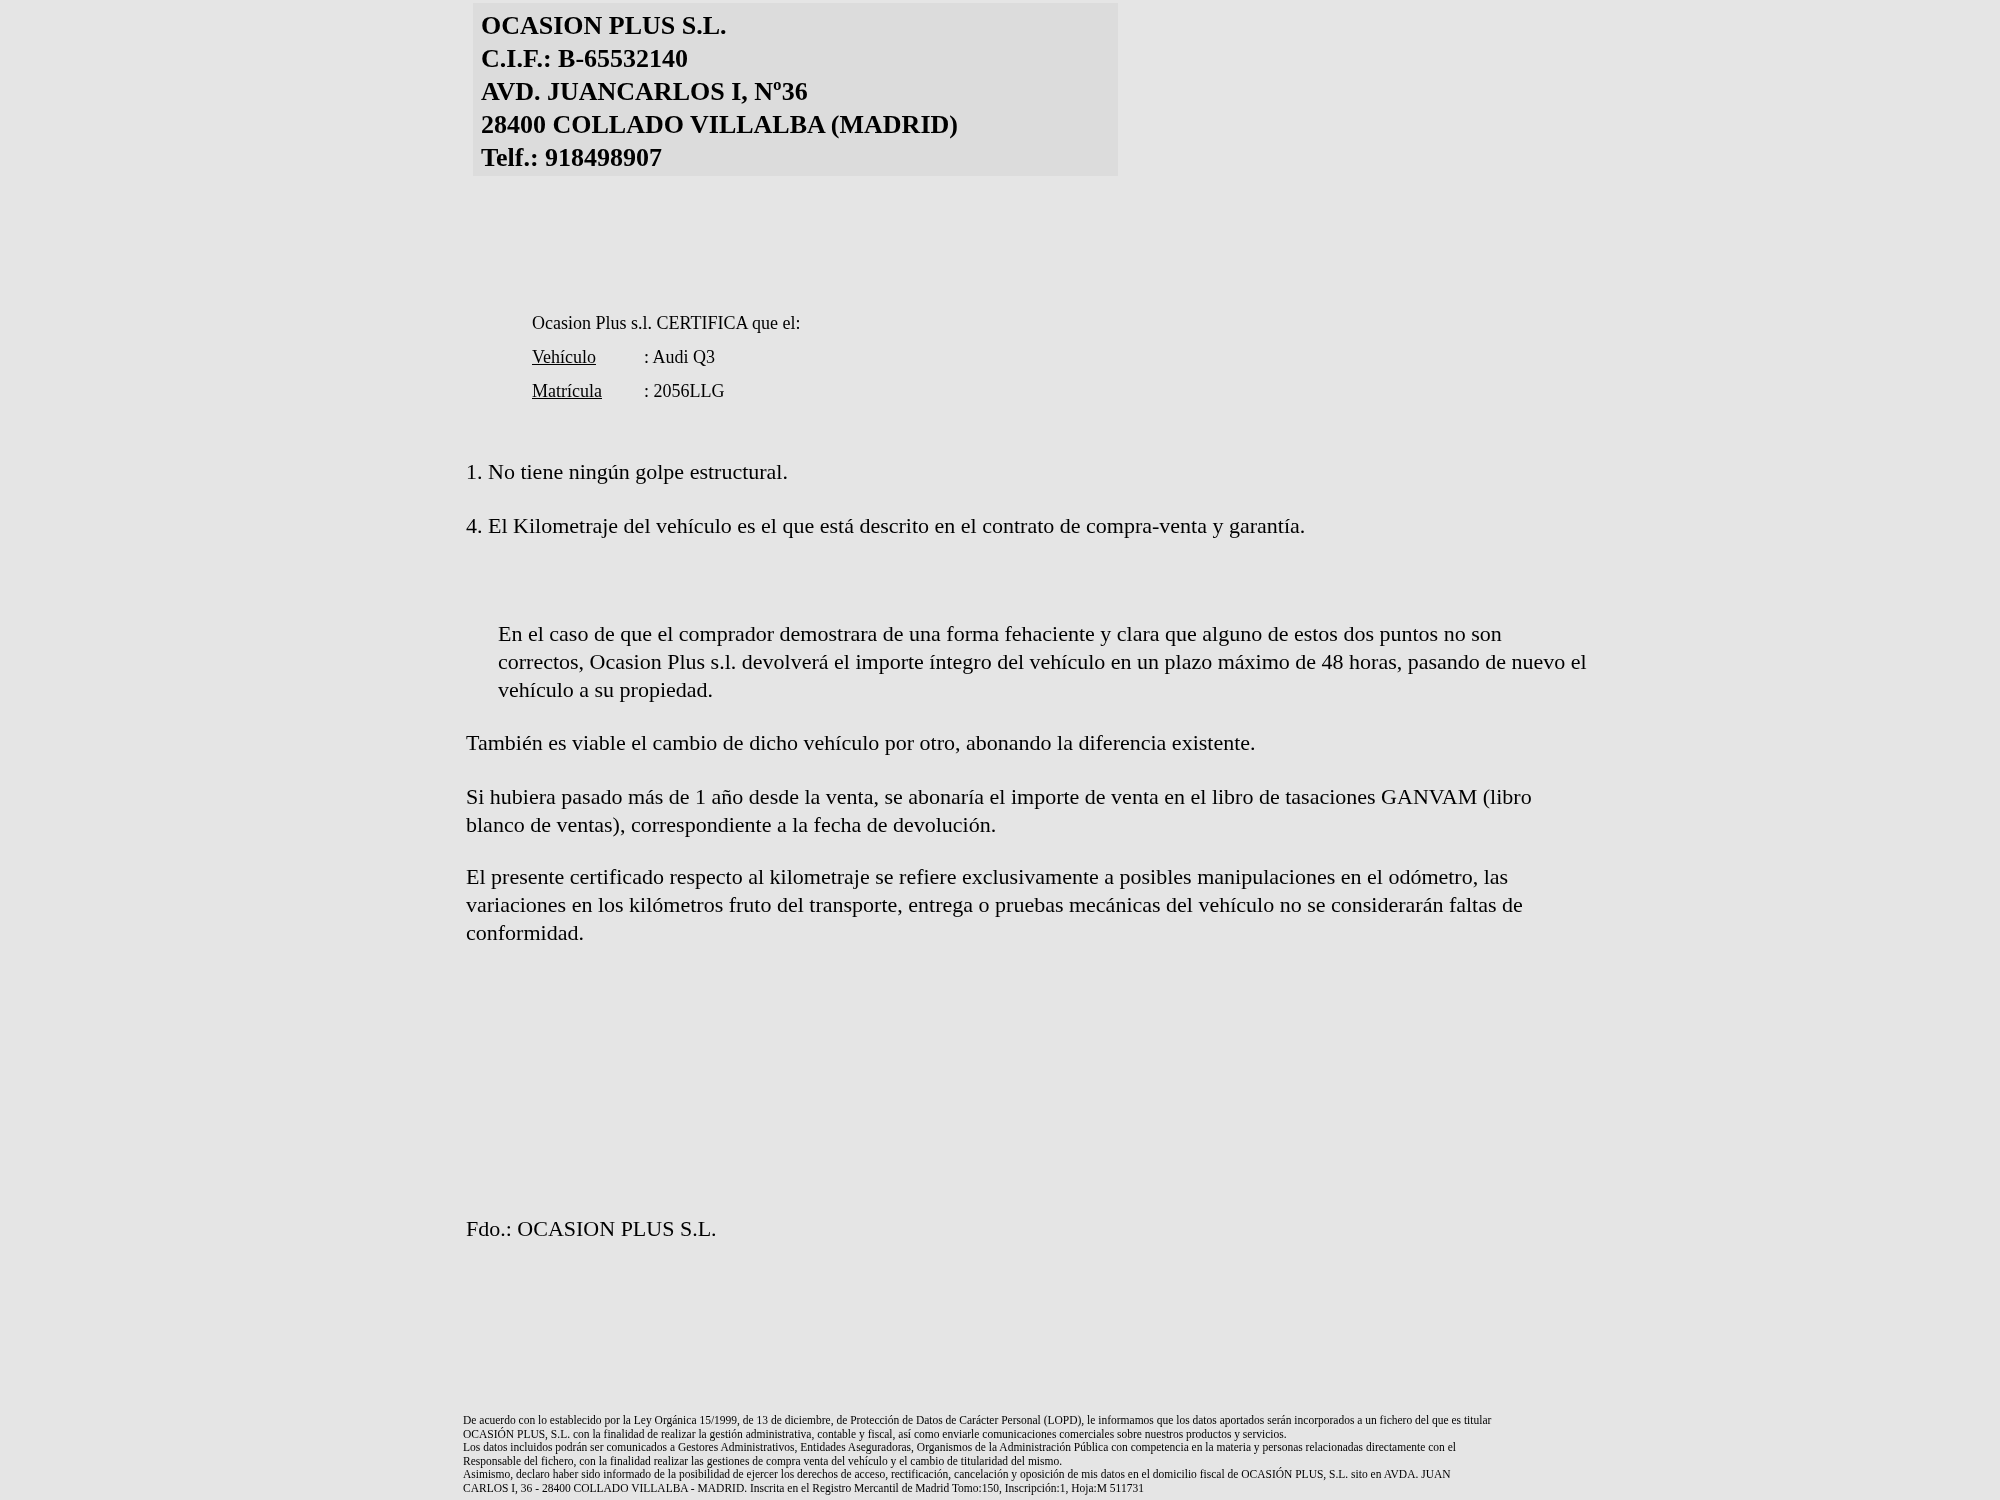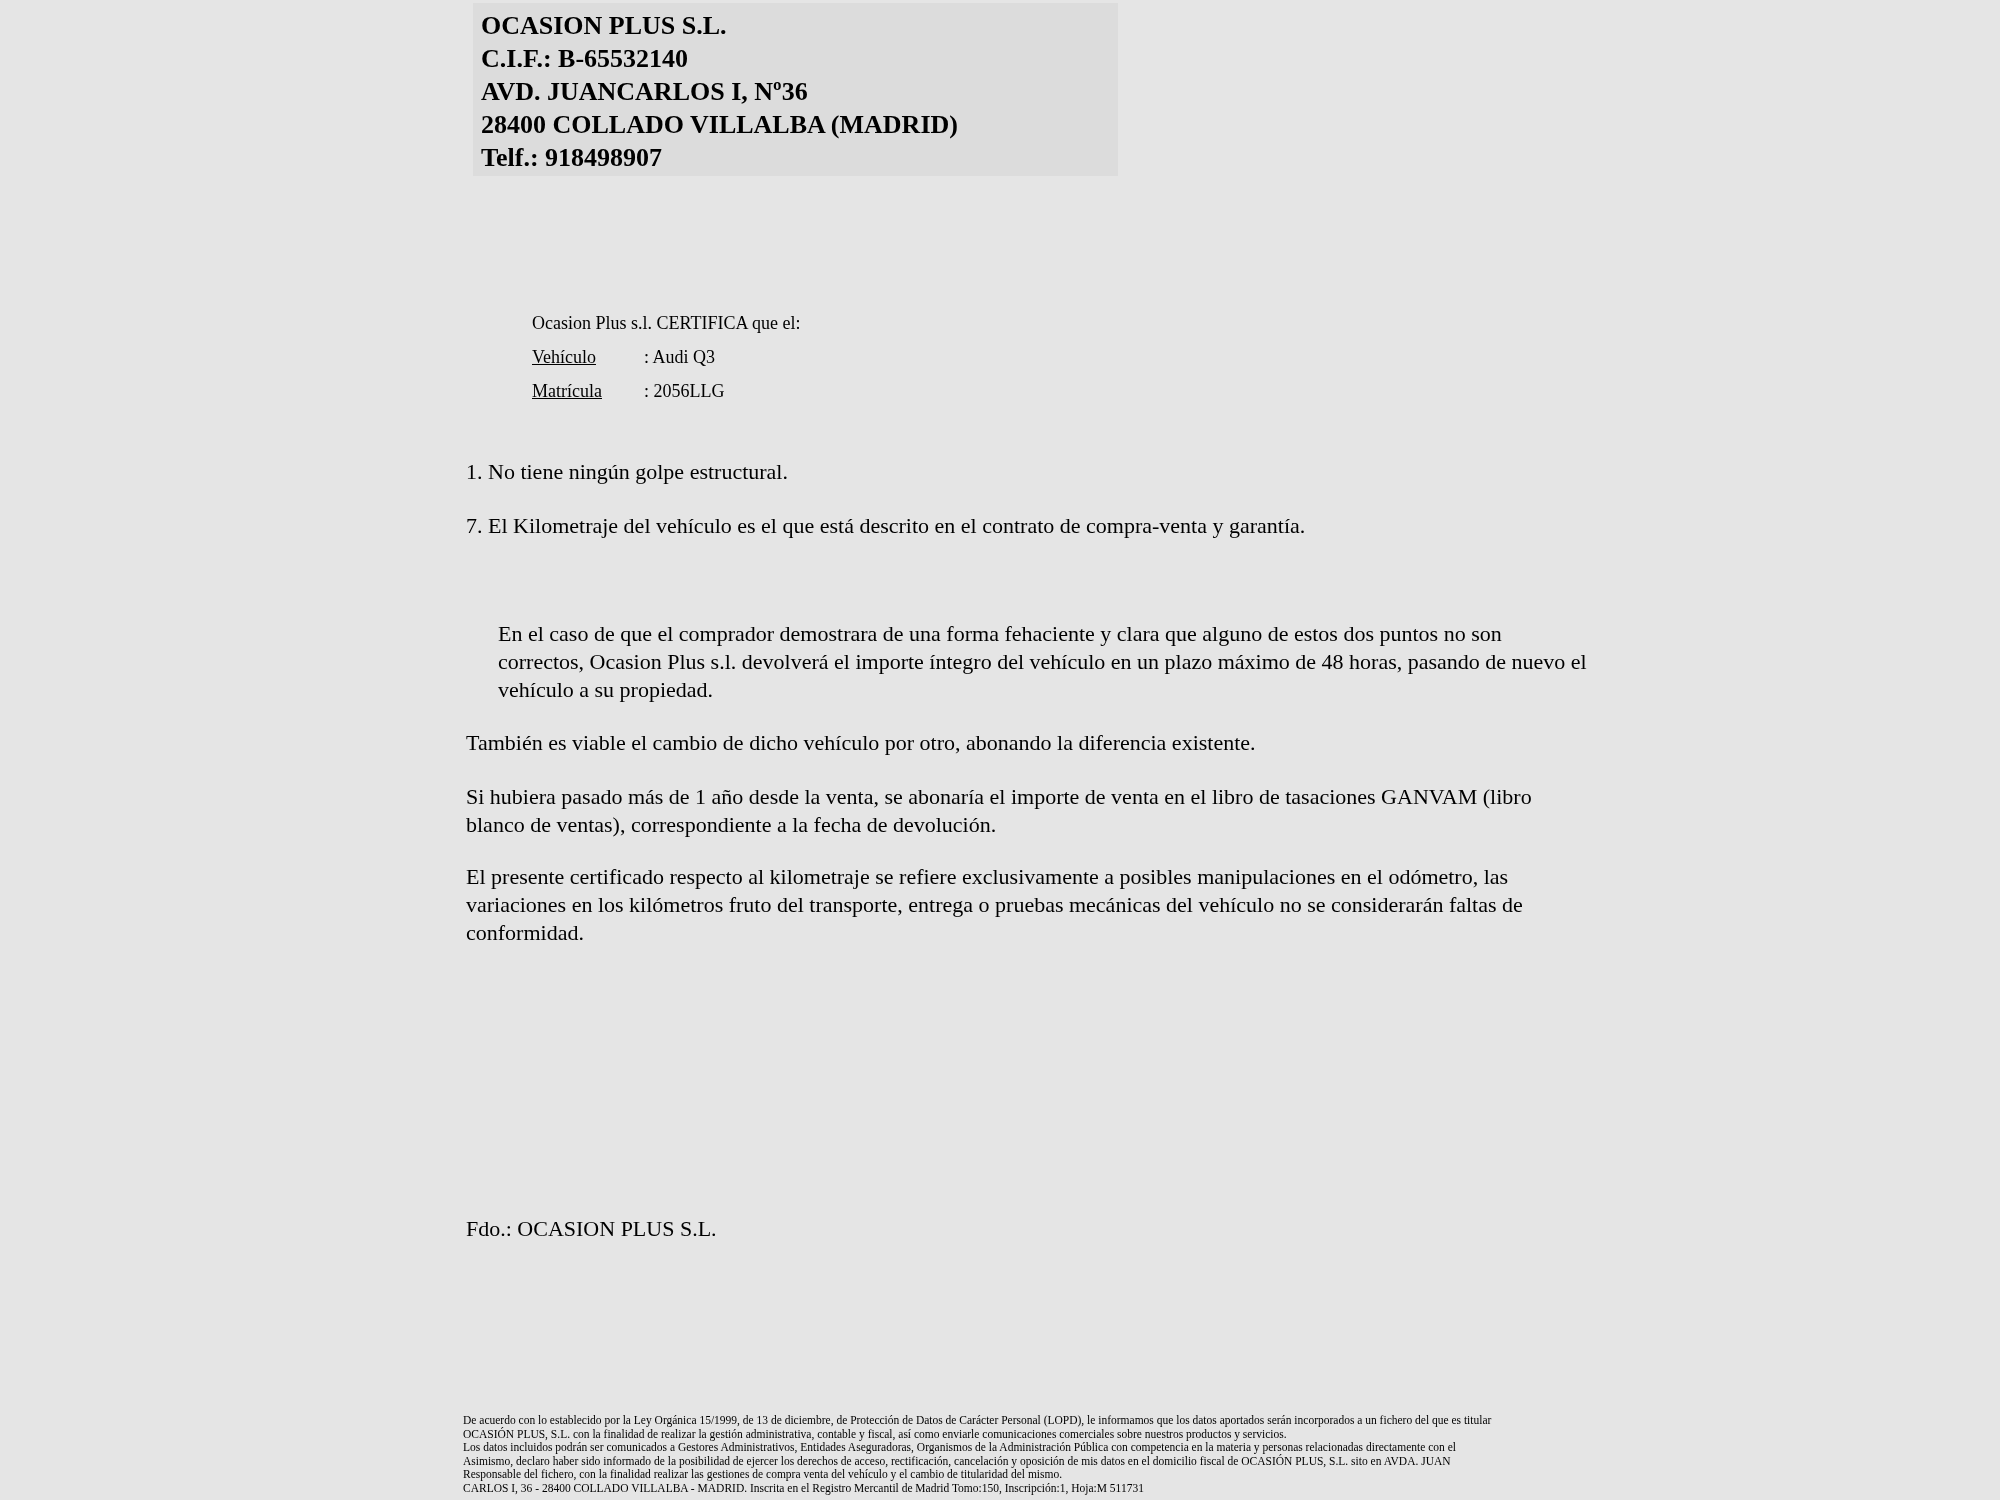--- a/index.html
+++ b/index.html
@@ -109,31 +109,31 @@
     <div class="cert-row">Ocasion Plus s.l. CERTIFICA que el:</div>
     <div class="cert-row">
       <span class="cert-label-wrap"><span class="cert-label">Vehículo</span></span><span>: Audi Q3</span>
     </div>
     <div class="cert-row">
       <span class="cert-label-wrap"><span class="cert-label">Matrícula</span></span><span>: 2056LLG</span>
     </div>
   </div>
 
   <div class="numbered-item item-1">1. No tiene ningún golpe estructural.</div>
-  <div class="numbered-item item-2">7. El Kilometraje del vehículo es el que está descrito en el contrato de compra-venta y garantía.</div>
+  <div class="numbered-item item-2">4. El Kilometraje del vehículo es el que está descrito en el contrato de compra-venta y garantía.</div>
 
   <div class="para para-1">En el caso de que el comprador demostrara de una forma fehaciente y clara que alguno de estos dos puntos no son correctos, Ocasion Plus s.l. devolverá el importe íntegro del vehículo en un plazo máximo de 48 horas, pasando de nuevo el vehículo a su propiedad.</div>
   <div class="para para-2">También es viable el cambio de dicho vehículo por otro, abonando la diferencia existente.</div>
   <div class="para para-3">Si hubiera pasado más de 1 año desde la venta, se abonaría el importe de venta en el libro de tasaciones GANVAM (libro blanco de ventas), correspondiente a la fecha de devolución.</div>
   <div class="para para-4">El presente certificado respecto al kilometraje se refiere exclusivamente a posibles manipulaciones en el odómetro, las variaciones en los kilómetros fruto del transporte, entrega o pruebas mecánicas del vehículo no se considerarán faltas de conformidad.</div>
 
   <div class="signature">Fdo.: OCASION PLUS S.L.</div>
 
   <div class="footer">
     <div class="footer-line">De acuerdo con lo establecido por la Ley Orgánica 15/1999, de 13 de diciembre, de Protección de Datos de Carácter Personal (LOPD), le informamos que los datos aportados serán incorporados a un fichero del que es titular</div>
     <div class="footer-line">OCASIÓN PLUS, S.L. con la finalidad de realizar la gestión administrativa, contable y fiscal, así como enviarle comunicaciones comerciales sobre nuestros productos y servicios.</div>
     <div class="footer-line">Los datos incluidos podrán ser comunicados a Gestores Administrativos, Entidades Aseguradoras, Organismos de la Administración Pública con competencia en la materia y personas relacionadas directamente con el</div>
+    <div class="footer-line">Responsable del fichero, con la finalidad realizar las gestiones de compra venta del vehículo y el cambio de titularidad del mismo.</div>
     <div class="footer-line">Asimismo, declaro haber sido informado de la posibilidad de ejercer los derechos de acceso, rectificación, cancelación y oposición de mis datos en el domicilio fiscal de OCASIÓN PLUS, S.L. sito en AVDA. JUAN</div>
-    <div class="footer-line">Responsable del fichero, con la finalidad realizar las gestiones de compra venta del vehículo y el cambio de titularidad del mismo.</div>
     <div class="footer-line">CARLOS I, 36 - 28400 COLLADO VILLALBA - MADRID. Inscrita en el Registro Mercantil de Madrid Tomo:150, Inscripción:1, Hoja:M 511731</div>
   </div>
 
 </div>
 
 </body></html>

